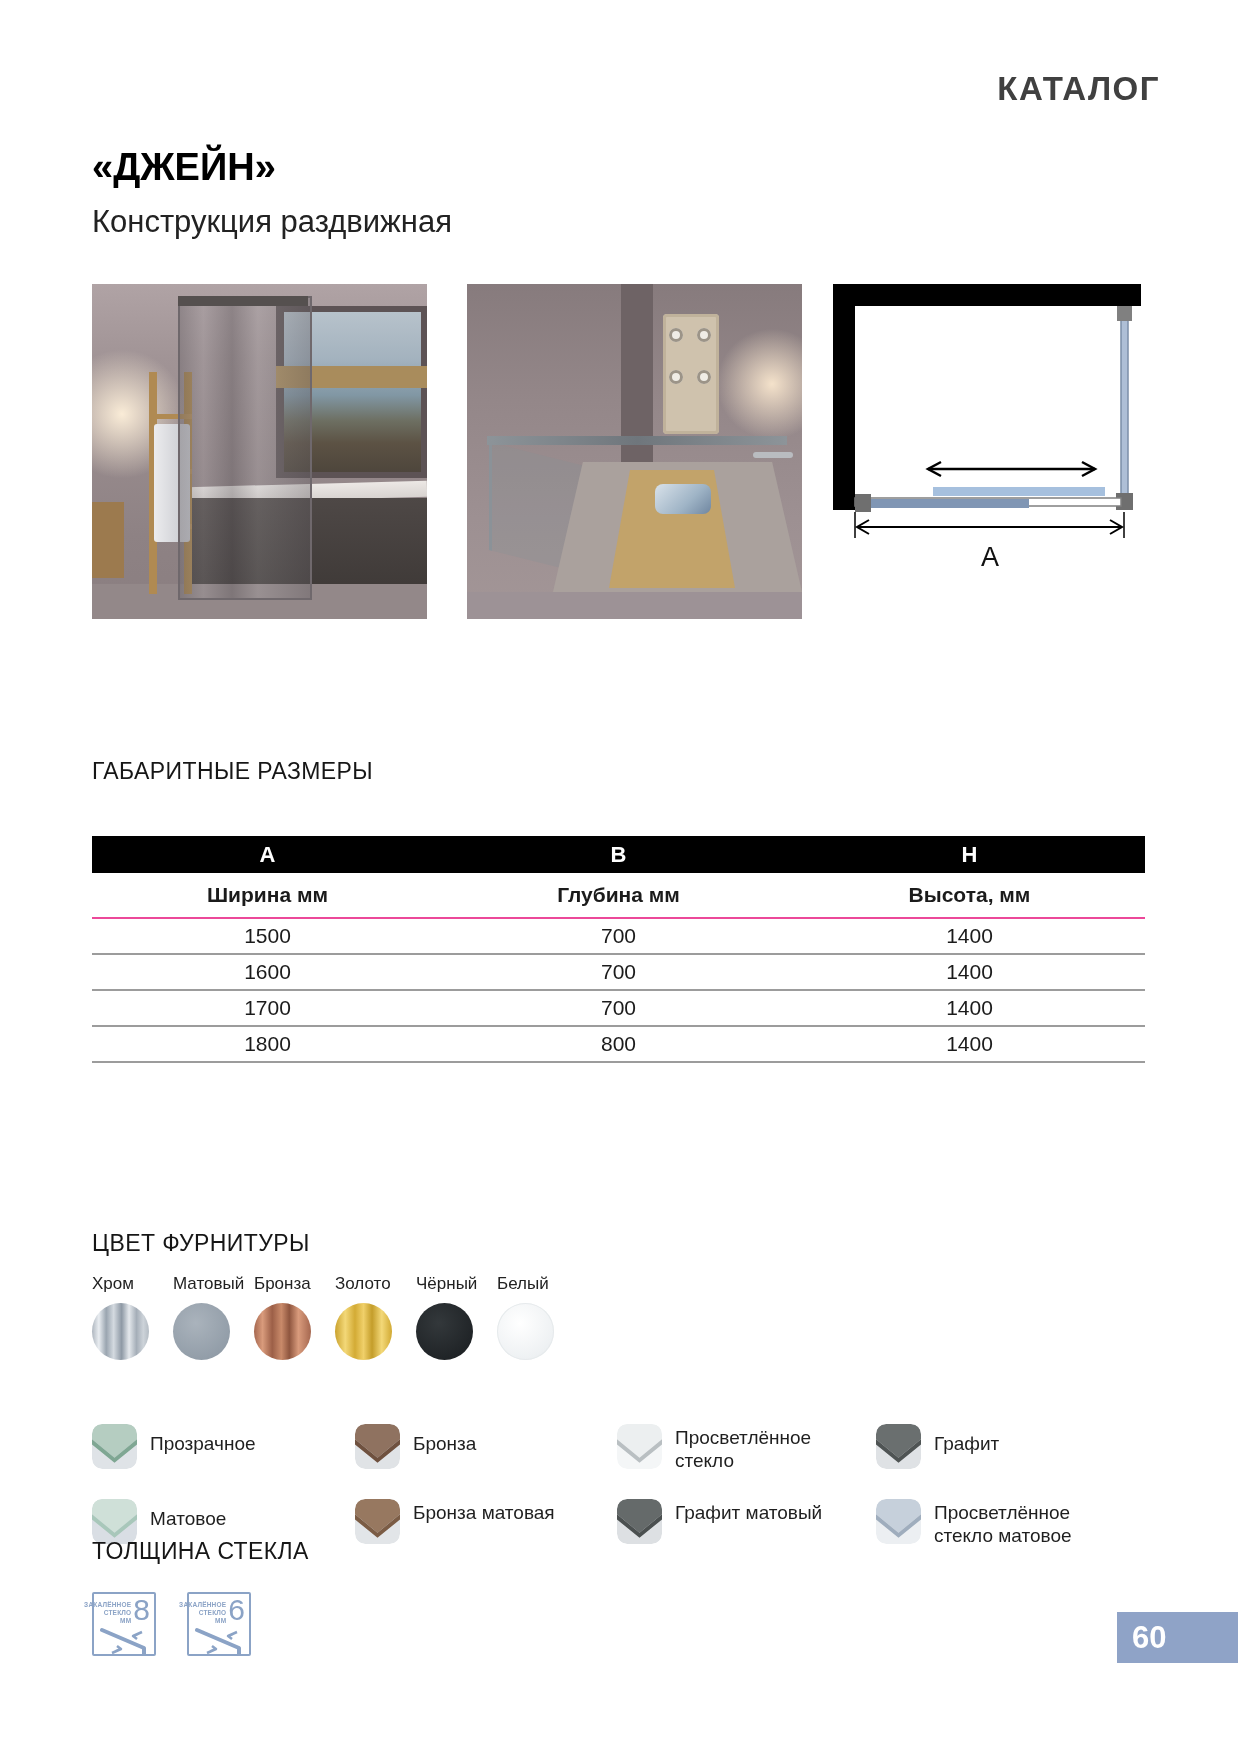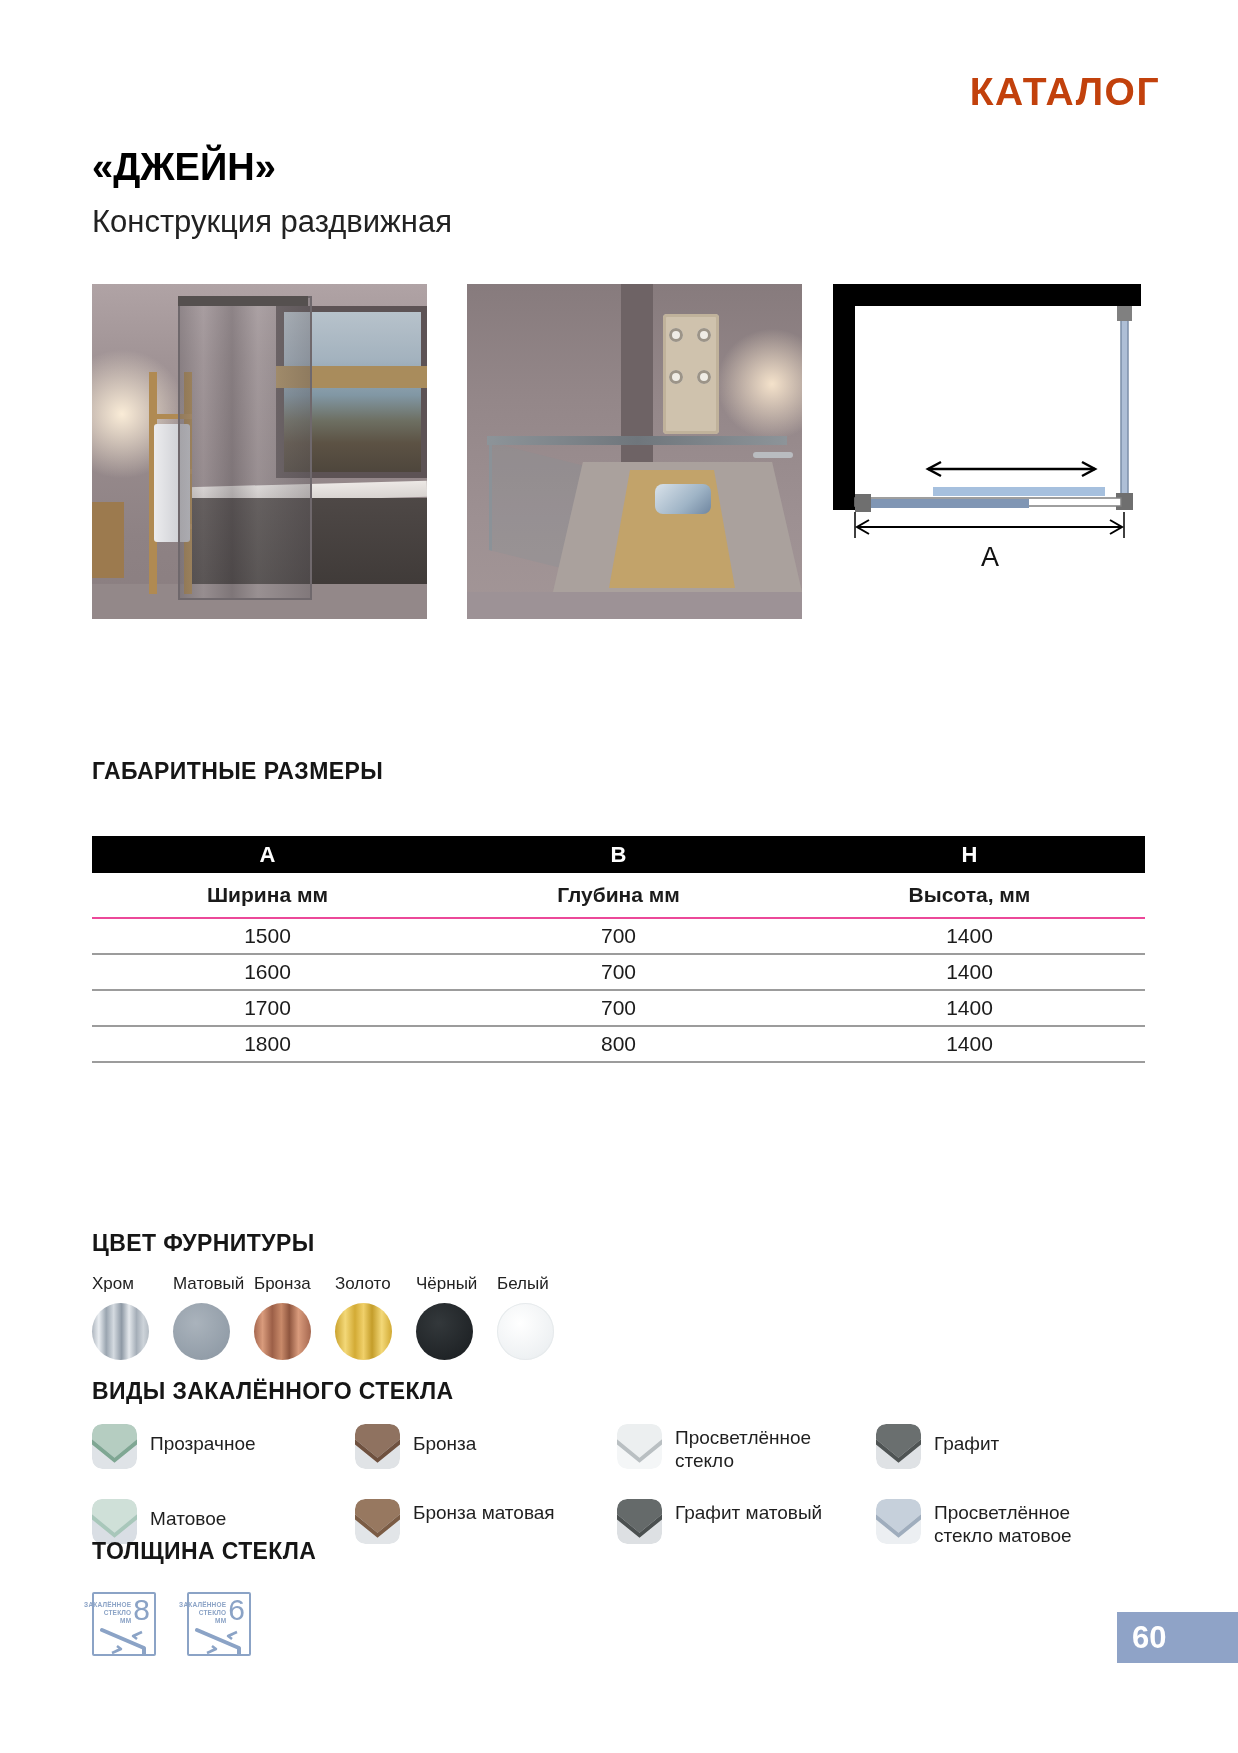--- a/index.html
+++ b/index.html
@@ -4,21 +4,21 @@
 <style>
   html,body{margin:0;padding:0;background:#fff;}
   #page{
     position:relative;width:1238px;height:1753px;margin:0 auto;
     background:#fff;overflow:hidden;
     font-family:"Liberation Sans", sans-serif;color:#1b1b1b;
   }
   .abs{position:absolute;}
 
   
-  .catalog-label{top:70px;right:78px;font-size:39px;font-weight:700;letter-spacing:1.5px;color:#c2410c;}
+  .catalog-label{top:70px;right:78px;font-size:33px;font-weight:700;letter-spacing:1.5px;color:#404040;}
   .page-title{left:92px;top:146px;font-size:38px;font-weight:700;color:#000000;}
   .page-subtitle{left:92px;top:204px;font-size:31px;font-weight:400;color:#222;}
 
   
   .photo{top:284px;width:335px;height:335px;overflow:hidden;background:#9b8e90;}
   .photo .l{position:absolute;}
   #photo1{left:92px;}
   #photo2{left:467px;}
 
   
@@ -60,21 +60,21 @@
     clip-path:polygon(22% 0,78% 0,92% 100%,8% 100%);}
   .p2-towels{left:188px;top:200px;width:56px;height:30px;border-radius:8px;
     background:linear-gradient(135deg,#d9e2ea 0%,#9fb4c6 60%,#6f86a0 100%);}
   .p2-faucet{left:286px;top:168px;width:40px;height:6px;background:#b9bcc0;border-radius:3px;}
   .p2-floor{left:0;top:308px;width:335px;height:27px;background:#9d9296;}
 
   
   #diagram{left:833px;top:284px;}
 
   
-  .section-heading{font-size:23px;font-weight:700;letter-spacing:.4px;color:#161616;}
+  .section-heading{font-size:23px;font-weight:400;letter-spacing:.4px;color:#161616;}
   #dim-heading{left:92px;top:758px;}
   #dim-table{left:92px;top:836px;width:1053px;}
   .t-row{display:grid;grid-template-columns:1fr 1fr 1fr;text-align:center;}
   .t-head{background:#000;color:#fff;font-weight:700;font-size:22px;height:37px;line-height:37px;}
   .t-sub{font-weight:700;font-size:21px;height:44px;line-height:44px;border-bottom:2px solid #ec4899;}
   .t-data{font-size:21px;height:34px;line-height:34px;border-bottom:2px solid #9c9c9c;}
 
   
   #hw-heading{left:92px;top:1230px;}
   #hw-row{left:92px;top:1274px;display:flex;gap:24px;}
@@ -253,21 +253,20 @@
     <div class="sw">
       <div class="sw-label">Чёрный</div>
       <div class="sw-circle sw-black"></div>
     </div>
     <div class="sw">
       <div class="sw-label">Белый</div>
       <div class="sw-circle sw-white"></div>
     </div>
   </div>
 
-  <div id="gt-heading" class="abs section-heading">ВИДЫ ЗАКАЛЁННОГО СТЕКЛА</div>
   <div id="gt-grid" class="abs">
 
     <div class="gt-item">
       <svg class="gt-icon gt-clear" viewBox="0 0 44 44">
         <rect x="0" y="0" width="44" height="44" rx="10" fill="var(--bg)"></rect>
         <path d="M0,10 Q0,0 10,0 H34 Q44,0 44,10 V15 L22,33 L0,15 Z" fill="var(--top)"></path>
         <path d="M0,15 L22,33 L44,15 V20 L22,38 L0,20 Z" fill="var(--edge)"></path>
       </svg>
       <div class="gt-label">Прозрачное</div>
     </div>

